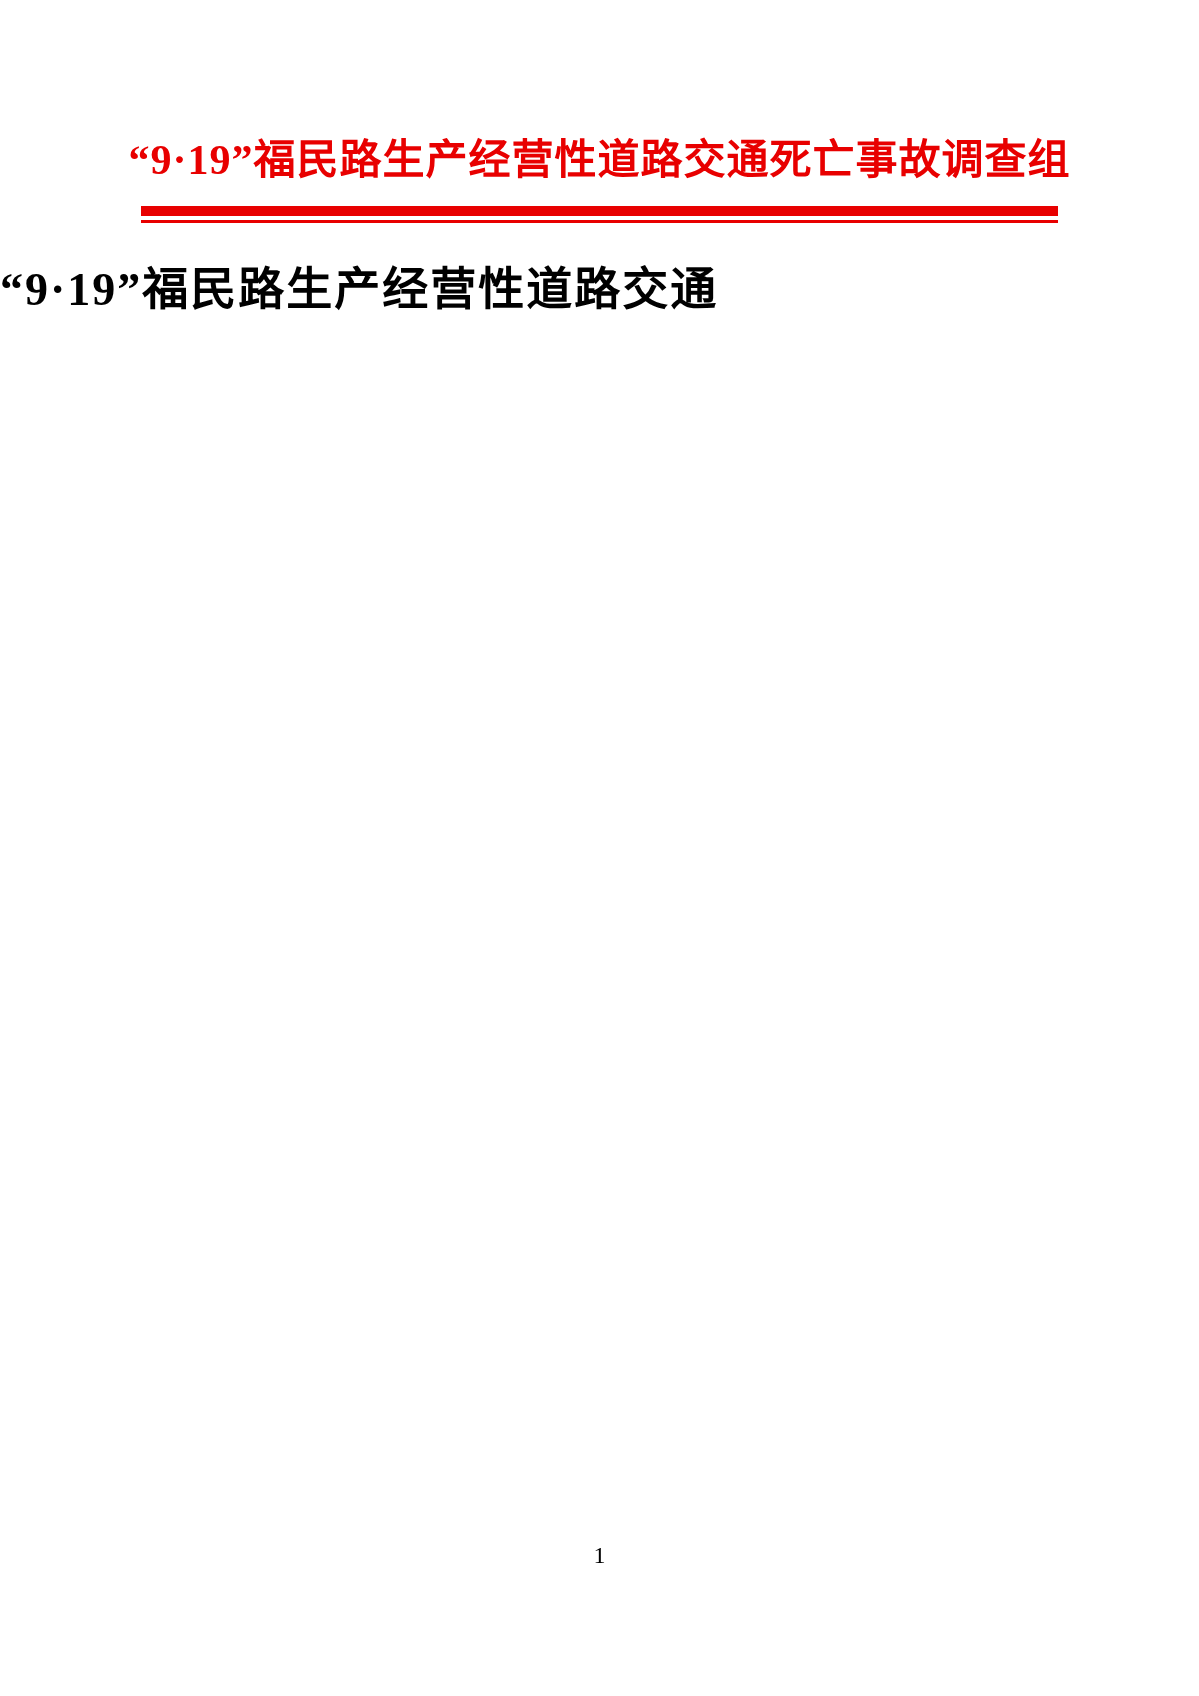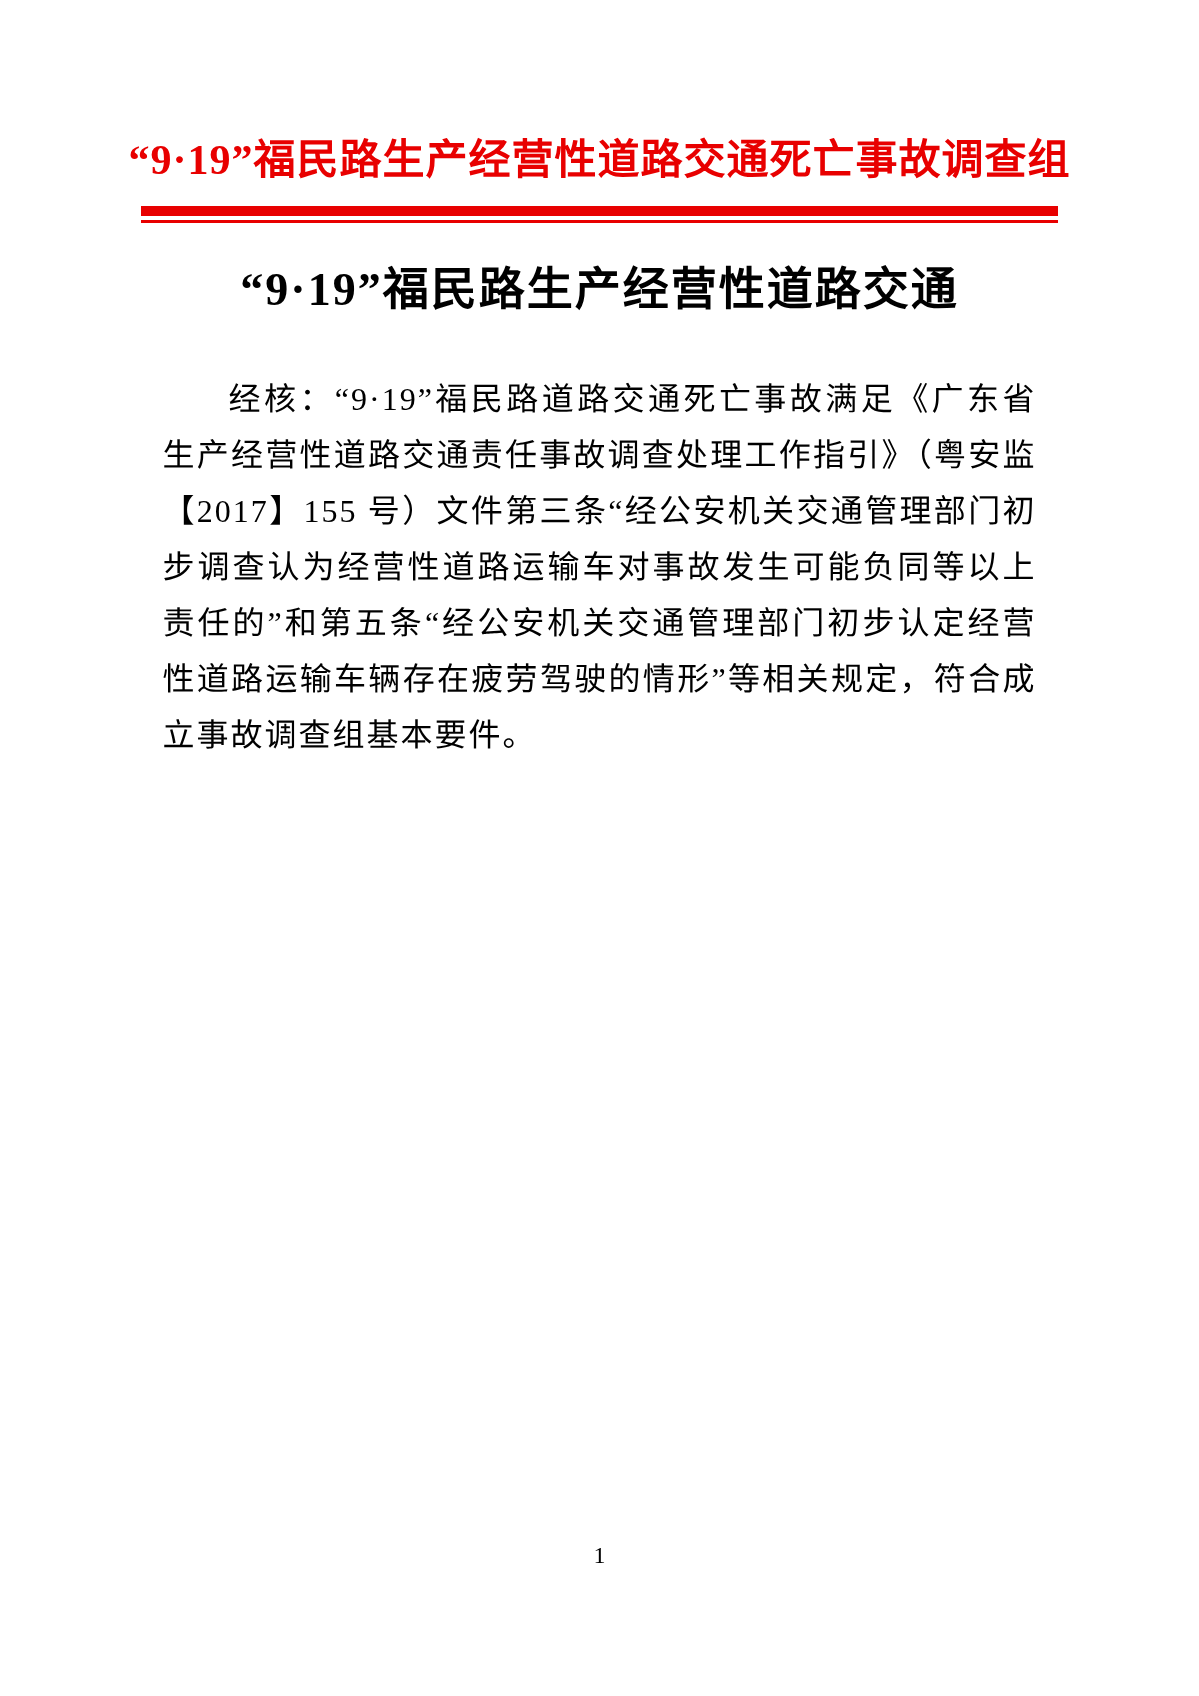--- a/index.html
+++ b/index.html
@@ -38,21 +38,21 @@
     background: var(--accent, #e80000);
   }
   .rule-thin {
     height: 3px;
     margin-top: 4px;
     background: var(--accent, #e80000);
   }
   
   .title {
     margin: 30px auto 0 auto;
-    text-align: center;
+    text-align: left;
     font-size: 46px;
     line-height: 74px;
     font-weight: bold;
     letter-spacing: 2px;
   }
   .title-line {
     display: block;
   }
   
   .body {
@@ -90,18 +90,17 @@
   <div class="rule-wrap">
     <div class="rule-thick"></div>
     <div class="rule-thin"></div>
   </div>
 
   <h1 class="title">
     <span class="title-line">“9·19”福民路生产经营性道路交通</span>
   </h1>
 
   <div class="body">
-    <p>经核：“9·19”福民路道路交通死亡事故满足《广东省生产经营性道路交通责任事故调查处理工作指引》（粤安监【2017】155 号）文件第三条“经公安机关交通管理部门初步调查认为经营性道路运输车对事故发生可能负同等以上责任的”和第五条“经公安机关交通管理部门初步认定经营性道路运输车辆存在疲劳驾驶的情形”等相关规定，符合成立事故调查组基本要件。</p>
   </div>
 
   <div class="page-number">1</div>
 
 </div>
 
 </body></html>

